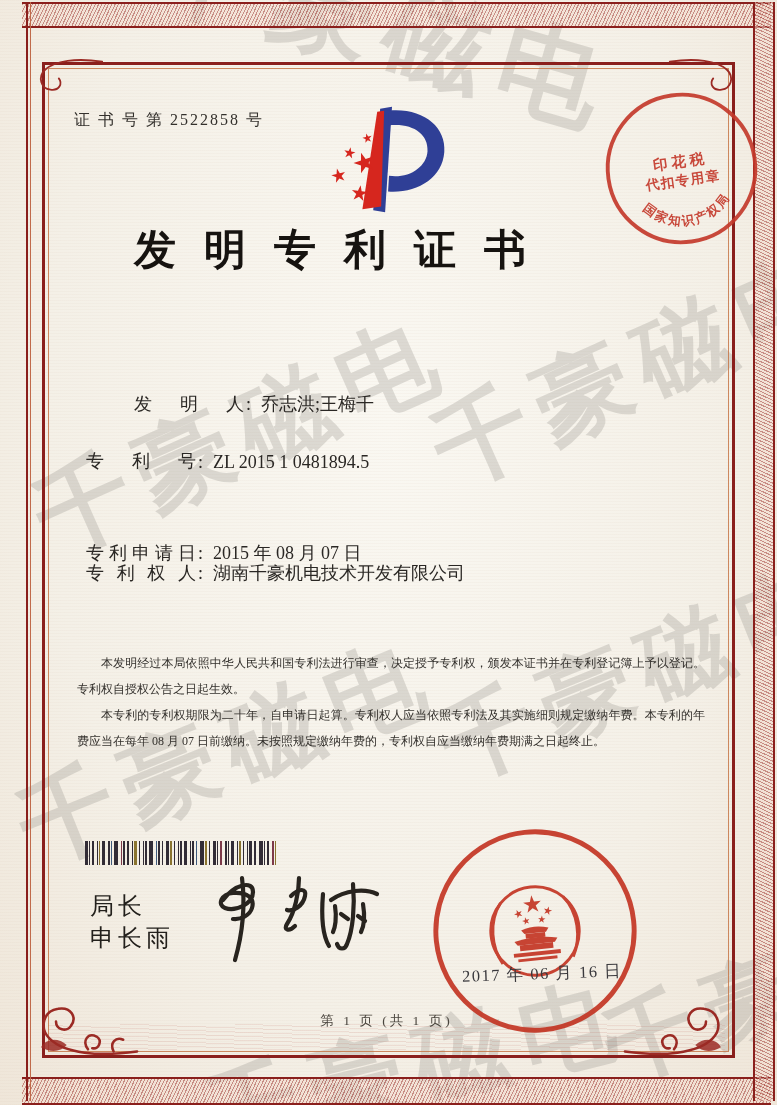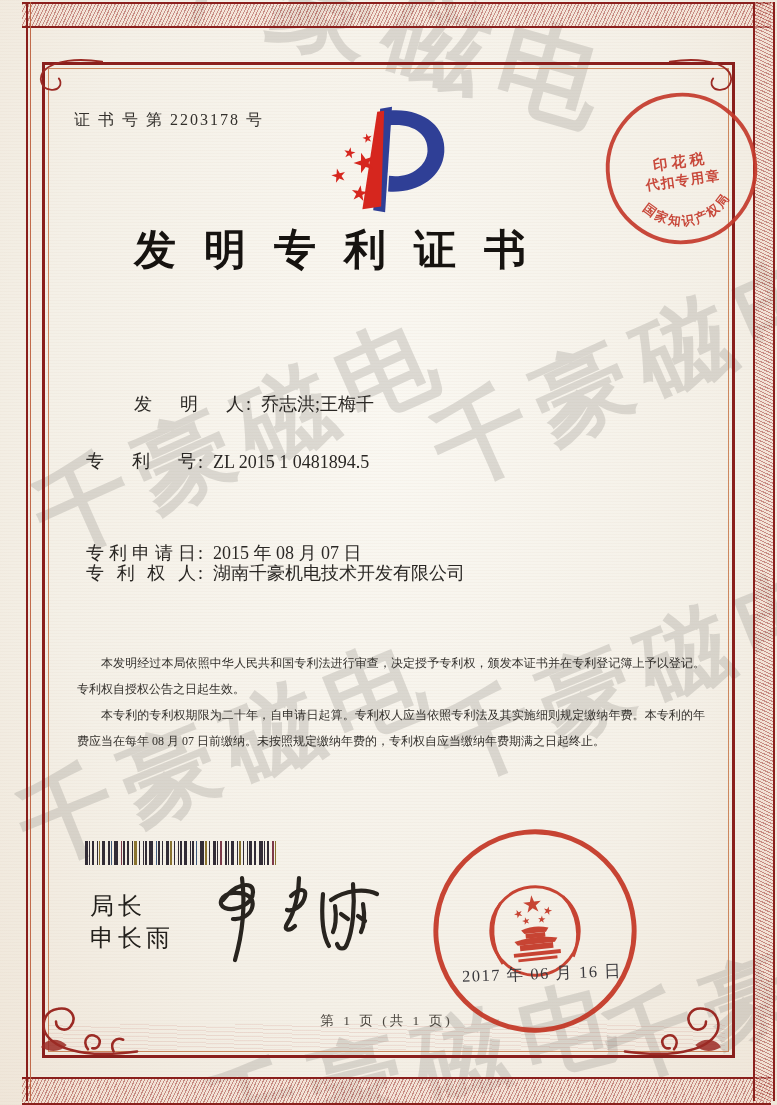--- a/index.html
+++ b/index.html
@@ -117,21 +117,21 @@
     <g stroke="#9b2a24" fill="none" stroke-width="2.6" stroke-linecap="round">
       <path d="M96,52 C60,57 28,54 14,40 C4,30 8,14 22,12 C34,10 40,20 34,28"></path>
     </g>
   </svg>
   <svg class="flourish" style="left:662px; top:56px; transform:scale(-1,-1);" width="80" height="42" viewBox="0 0 100 60">
     <g stroke="#9b2a24" fill="none" stroke-width="2.6" stroke-linecap="round">
       <path d="M96,52 C60,57 28,54 14,40 C4,30 8,14 22,12 C34,10 40,20 34,28"></path>
     </g>
   </svg>
 
-  <div class="certno">证 书 号 第 2203178 号</div>
+  <div class="certno">证 书 号 第 2522858 号</div>
 
   <svg class="logo" width="148" height="114" viewBox="0 0 150 112">
     <defs>
       <path id="star5" d="M0,-1 L0.2245,-0.309 L0.9511,-0.309 L0.3633,0.118 L0.5878,0.809 L0,0.382 L-0.5878,0.809 L-0.3633,0.118 L-0.9511,-0.309 L-0.2245,-0.309 Z"></path>
     </defs>
 
     <g fill="#2f3f96">
       <path d="M63,3 L75,1 L68,108 L56,106 Z"></path>
       <path d="M72,5 C106,2 130,21 128,47 C126,74 100,89 71,87 L72,71 C92,74 110,62 111,46 C112,28 95,17 71,20 Z"></path>
     </g>

